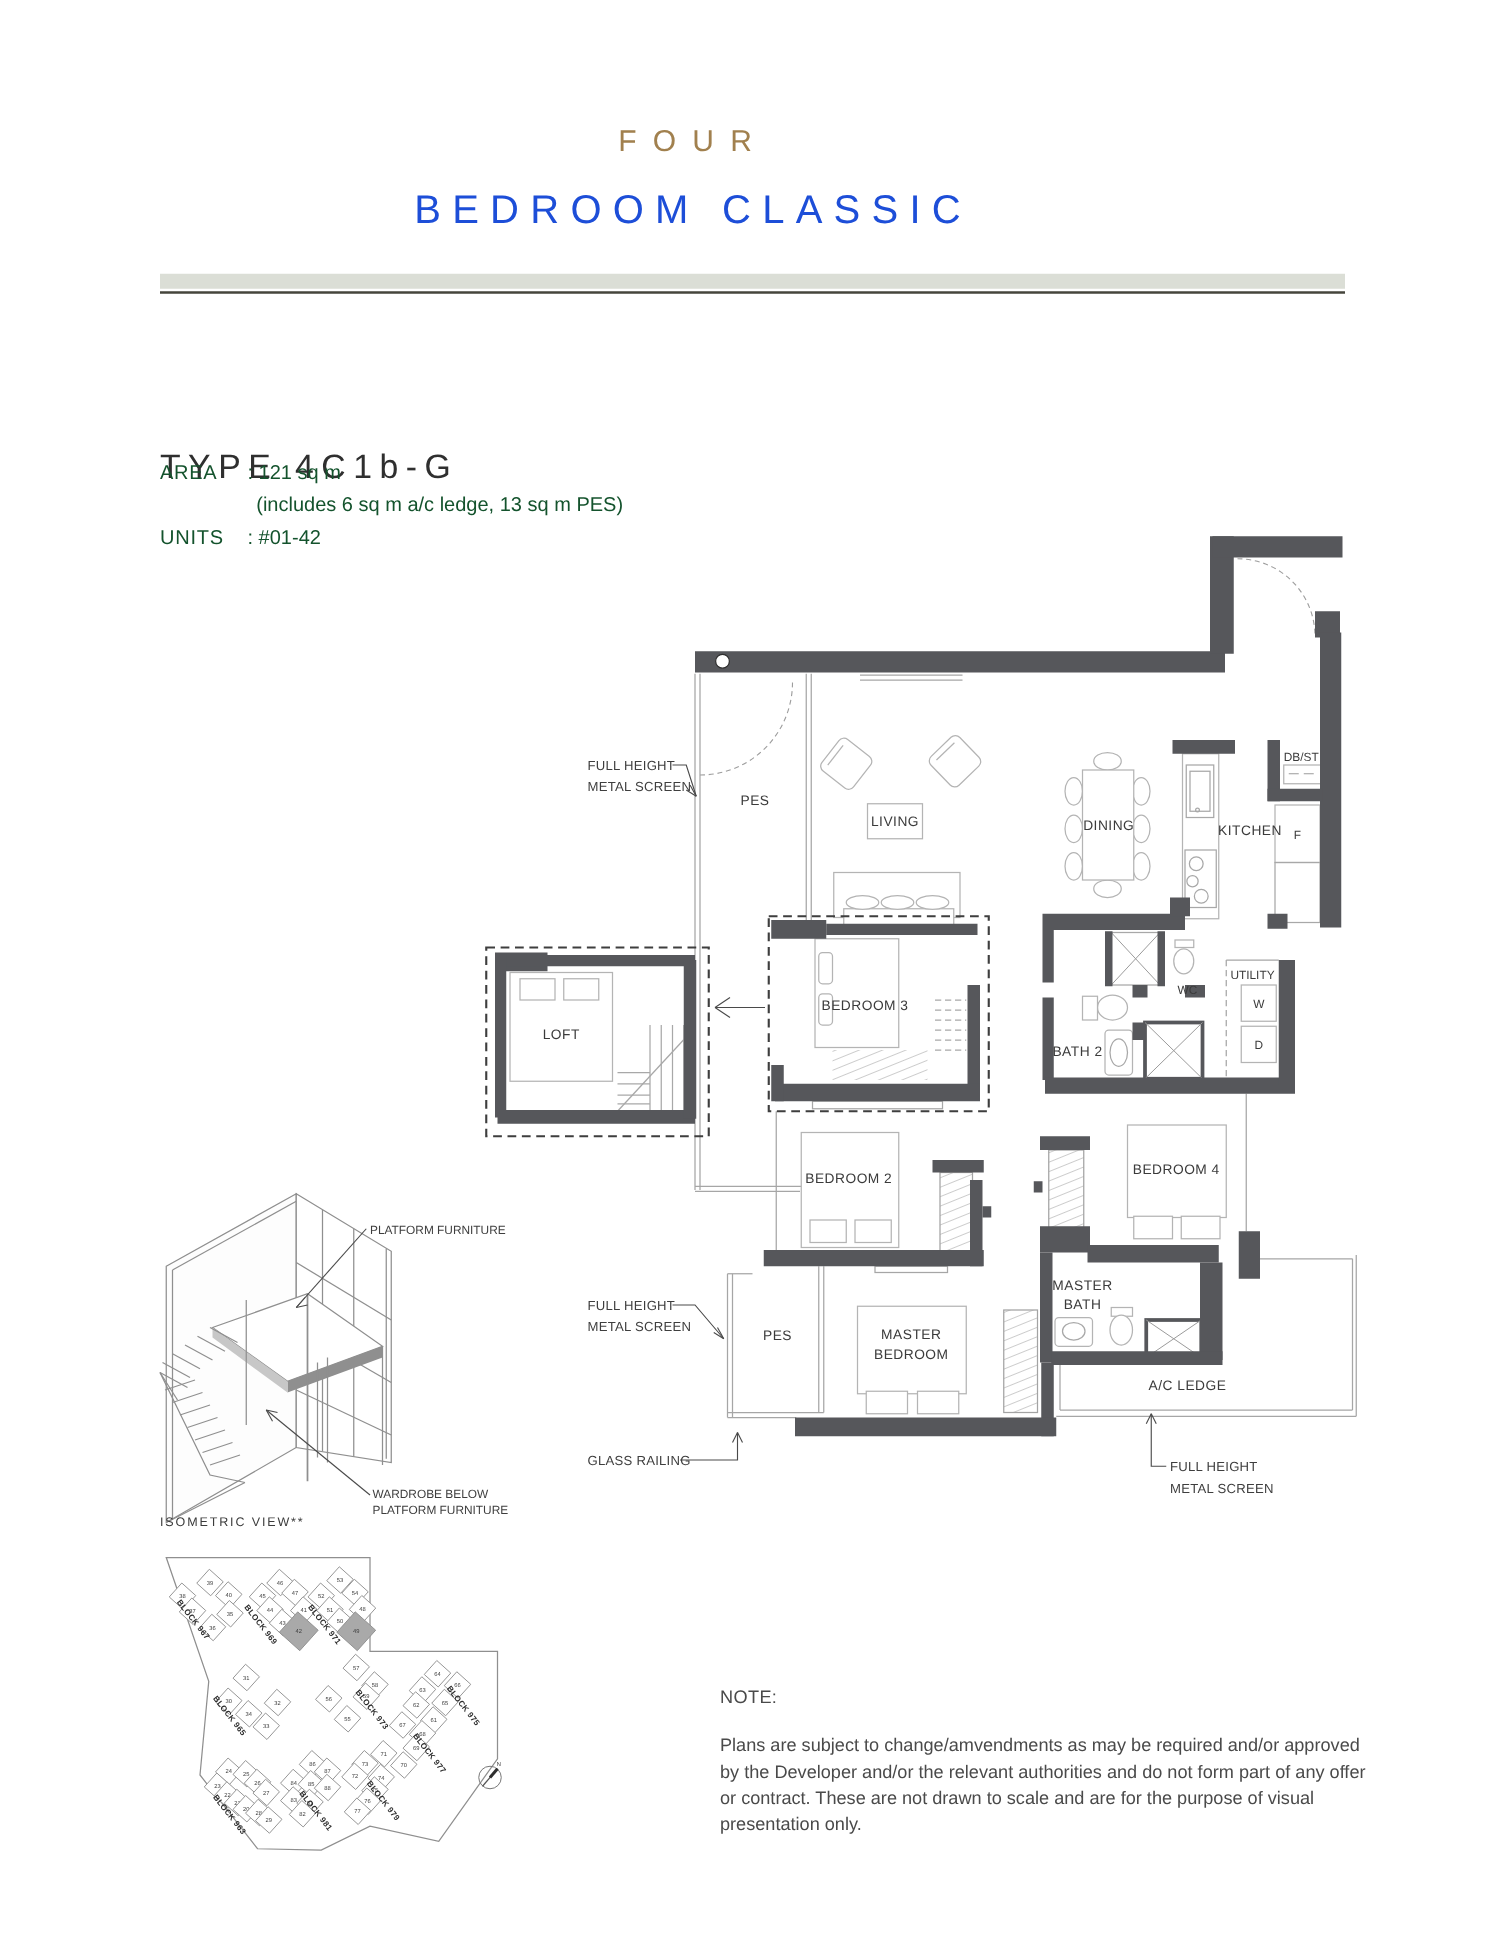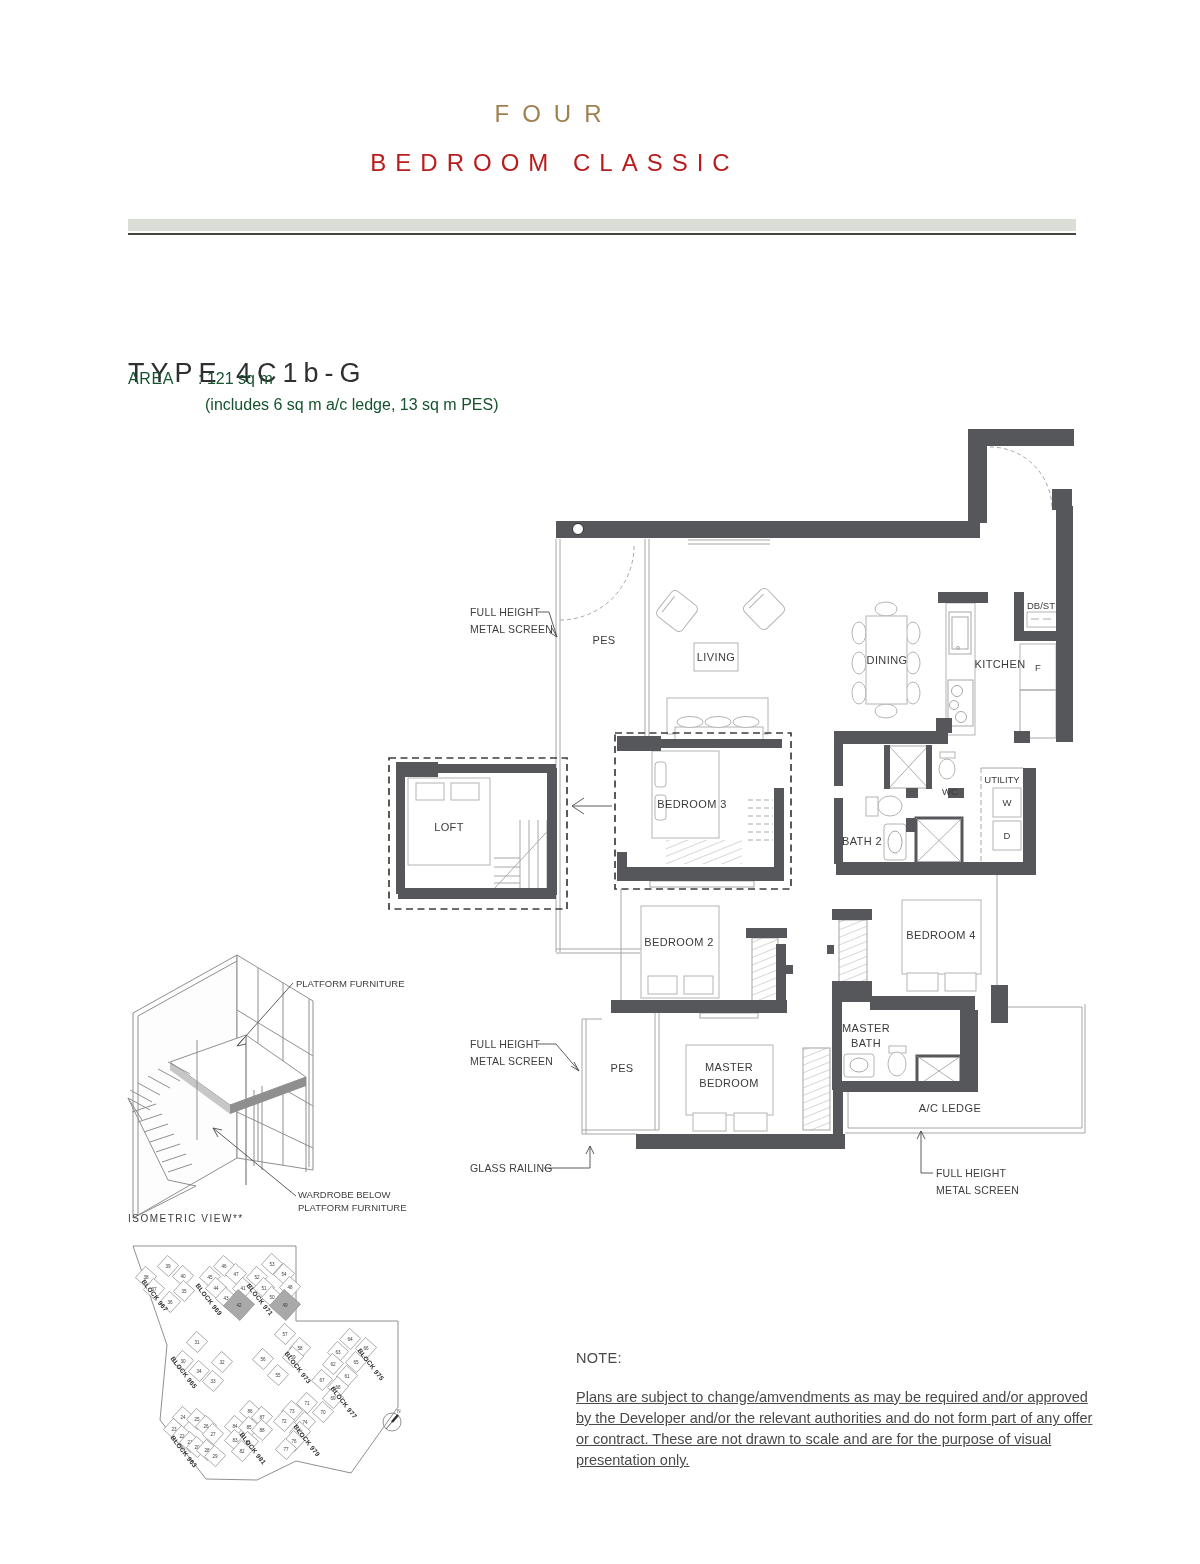--- a/index.html
+++ b/index.html
@@ -2,35 +2,35 @@
 <html><head>
 <meta charset="utf-8">
 <style>
   html,body{margin:0;padding:0;background:#ffffff;}
   .page{position:relative;width:1200px;height:1564px;background:#ffffff;overflow:hidden;
         font-family:"Liberation Sans",sans-serif;color:#3d3d3d;}
 
   
   .hdr{position:absolute;left:0;top:100px;width:1109px;text-align:center;}
   .hdr .t1{font-size:24px;letter-spacing:13px;color:#a1804e;font-weight:400;}
-  .hdr .t2{font-size:24px;letter-spacing:9px;color:#b91c1c;font-weight:400;margin-top:21px;}
+  .hdr .t2{font-size:32px;letter-spacing:9px;color:#1d4ed8;font-weight:400;margin-top:21px;}
   .divband{position:absolute;left:128px;top:219px;width:948px;height:12px;background:#dbded6;}
   .divline{position:absolute;left:128px;top:233px;width:948px;height:2px;background:#45453c;}
 
   
   .type-title{position:absolute;left:128px;top:310px;font-size:27px;letter-spacing:6px;color:#2f2f2f;margin-top:48px;}
   .meta{position:absolute;left:128px;top:366px;font-size:16px;line-height:26px;color:#14532d;}
   .meta .mlabel{display:inline-block;width:70px;letter-spacing:.6px;vertical-align:top;}
   .meta .ind{padding-left:7px;}
 
   
   .note{position:absolute;left:576px;top:1350px;width:522px;font-size:14.5px;color:#4a4a4a;}
   .note .nh{margin-bottom:21px;letter-spacing:.3px;}
   .note .nl{margin-bottom:24px;}
-  .note .np{line-height:21px;text-decoration:underline;}
+  .note .np{line-height:21px;}
 
   .iso-caption{position:absolute;left:128px;top:1213px;font-size:10px;letter-spacing:1.5px;color:#3b3b3b;}
 
   svg{position:absolute;}
   
   .w{fill:#56575b;}
   .tl{stroke:#a6a6a6;stroke-width:1;fill:none;}
   .fur{stroke:#b4b4b4;stroke-width:1;fill:#ffffff;}
   .furn{stroke:#a8a8a8;stroke-width:1;fill:none;}
   .dashbox{stroke:#3e3e3e;stroke-width:1.7;fill:none;stroke-dasharray:7 4.5;}
@@ -57,20 +57,23 @@
   <div class="divband"></div>
   <div class="divline"></div>
 
   <div class="type-title">TYPE 4C1b-G</div>
   <div class="meta">
     <div>
       <span class="mlabel">AREA</span><span>: 121 sq m</span>
     </div>
     <div>
       <span class="mlabel"></span><span class="ind">(includes 6 sq m a/c ledge, 13 sq m PES)</span>
+    </div>
+    <div>
+      <span class="mlabel">UNITS</span><span>: #01-42</span>
     </div>
   </div>
 
   <svg style="left:385px;top:418px;" width="710" height="812" viewBox="385 418 710 812">
     <defs>
       <pattern id="hz" patternUnits="userSpaceOnUse" width="7" height="7" patternTransform="rotate(68)">
         <line x1="0" y1="0" x2="0" y2="7" stroke="#9b9b9b" stroke-width="0.8"></line>
       </pattern>
     </defs>
 

